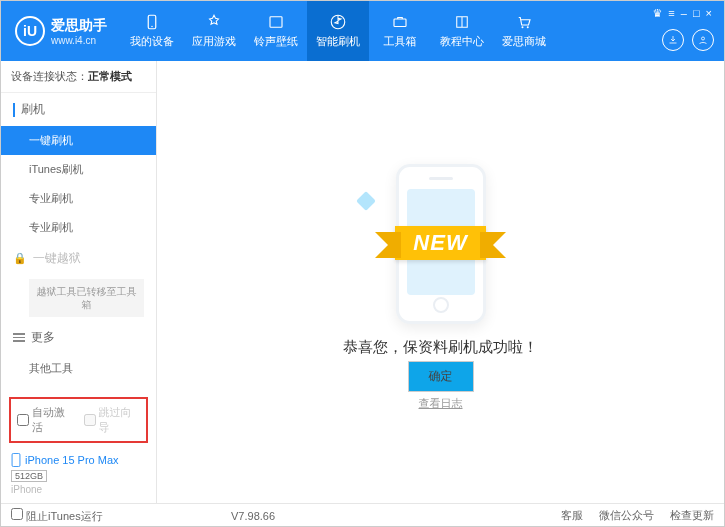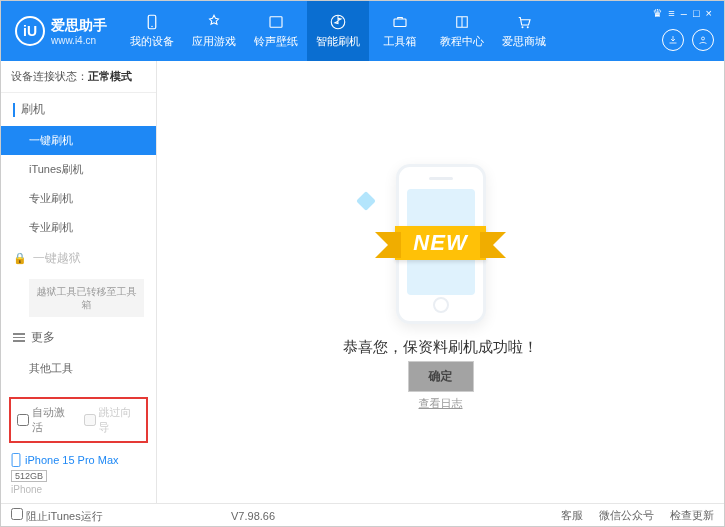--- a/index.html
+++ b/index.html
@@ -59,21 +59,21 @@
 .phone::after { content: ""; position: absolute; bottom: 8px; left: 50%; transform: translateX(-50%); width: 12px; height: 12px; border: 2px solid #eaeef3; border-radius: 50%; }
 .screen { position: absolute; top: 22px; bottom: 26px; left: 8px; right: 8px; background: #dff2fd; border-radius: 4px; }
 .ribbon { position: absolute; top: 72px; left: 0; right: 0; display: flex; justify-content: center; }
 .ribbon-body { background: #ffc107; color: #fff; font-weight: 900; font-size: 22px; padding: 4px 18px; font-style: italic; letter-spacing: 1px; position: relative; box-shadow: 0 2px 4px rgba(0,0,0,0.12); }
 .ribbon-body::before, .ribbon-body::after { content: ""; position: absolute; top: 6px; border: 13px solid #f0ad00; }
 .ribbon-body::before { left: -20px; border-left-color: transparent; }
 .ribbon-body::after { right: -20px; border-right-color: transparent; }
 .charm { position: absolute; left: 18px; top: 40px; width: 14px; height: 14px; background: #b3e5fc; transform: rotate(45deg); border-radius: 2px; }
 
 .msg { font-size: 15px; color: #333; }
-.ok-btn { border: 1px solid #ccc; background: #a3a3a3; padding: 6px 20px; font-size: 12px; cursor: pointer; color: #444; font-weight: bold; }
+.ok-btn { border: 1px solid #ccc; background: #0ea5e9; padding: 6px 20px; font-size: 12px; cursor: pointer; color: #444; }
 .log-link { font-size: 11px; color: #999; text-decoration: underline; cursor: pointer; }
 
 
 .footer { height: 24px; border-top: 1px solid #e6e6e6; display: flex; align-items: center; font-size: 11px; color: #666; padding: 0 10px; justify-content: space-between; }
 .footer-left { display: flex; align-items: center; gap: 4px; }
 .footer-left input { width: 12px; height: 12px; }
 .footer-right { display: flex; gap: 16px; align-items: center; }
 .version { position: absolute; left: 230px; }
 .footer { position: relative; }
 </style>

